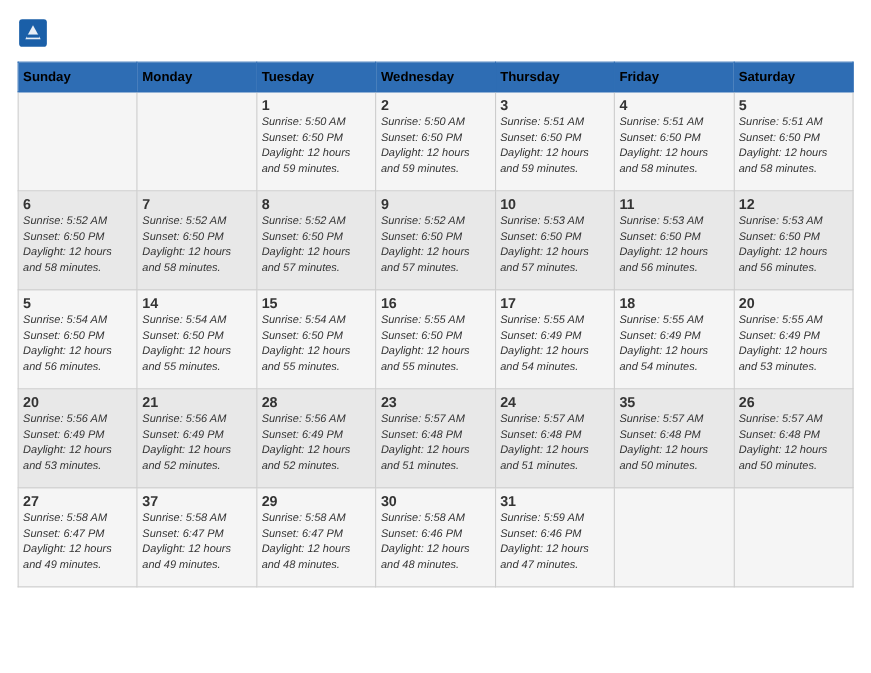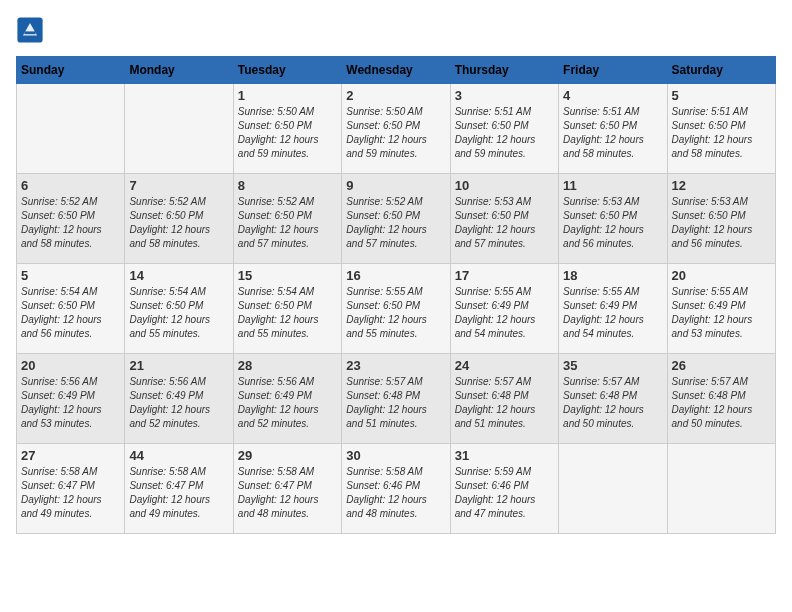--- a/index.html
+++ b/index.html
@@ -324,21 +324,21 @@
         </tr>
         <tr>
           <td>
             <div class="day-num">27</div>
             <div class="day-info" style="white-space: pre-line;">Sunrise: 5:58 AM
 Sunset: 6:47 PM
 Daylight: 12 hours
 and 49 minutes.</div>
           </td>
           <td>
-            <div class="day-num">44</div>
+            <div class="day-num">37</div>
             <div class="day-info" style="white-space: pre-line;">Sunrise: 5:58 AM
 Sunset: 6:47 PM
 Daylight: 12 hours
 and 49 minutes.</div>
           </td>
           <td>
             <div class="day-num">29</div>
             <div class="day-info" style="white-space: pre-line;">Sunrise: 5:58 AM
 Sunset: 6:47 PM
 Daylight: 12 hours

